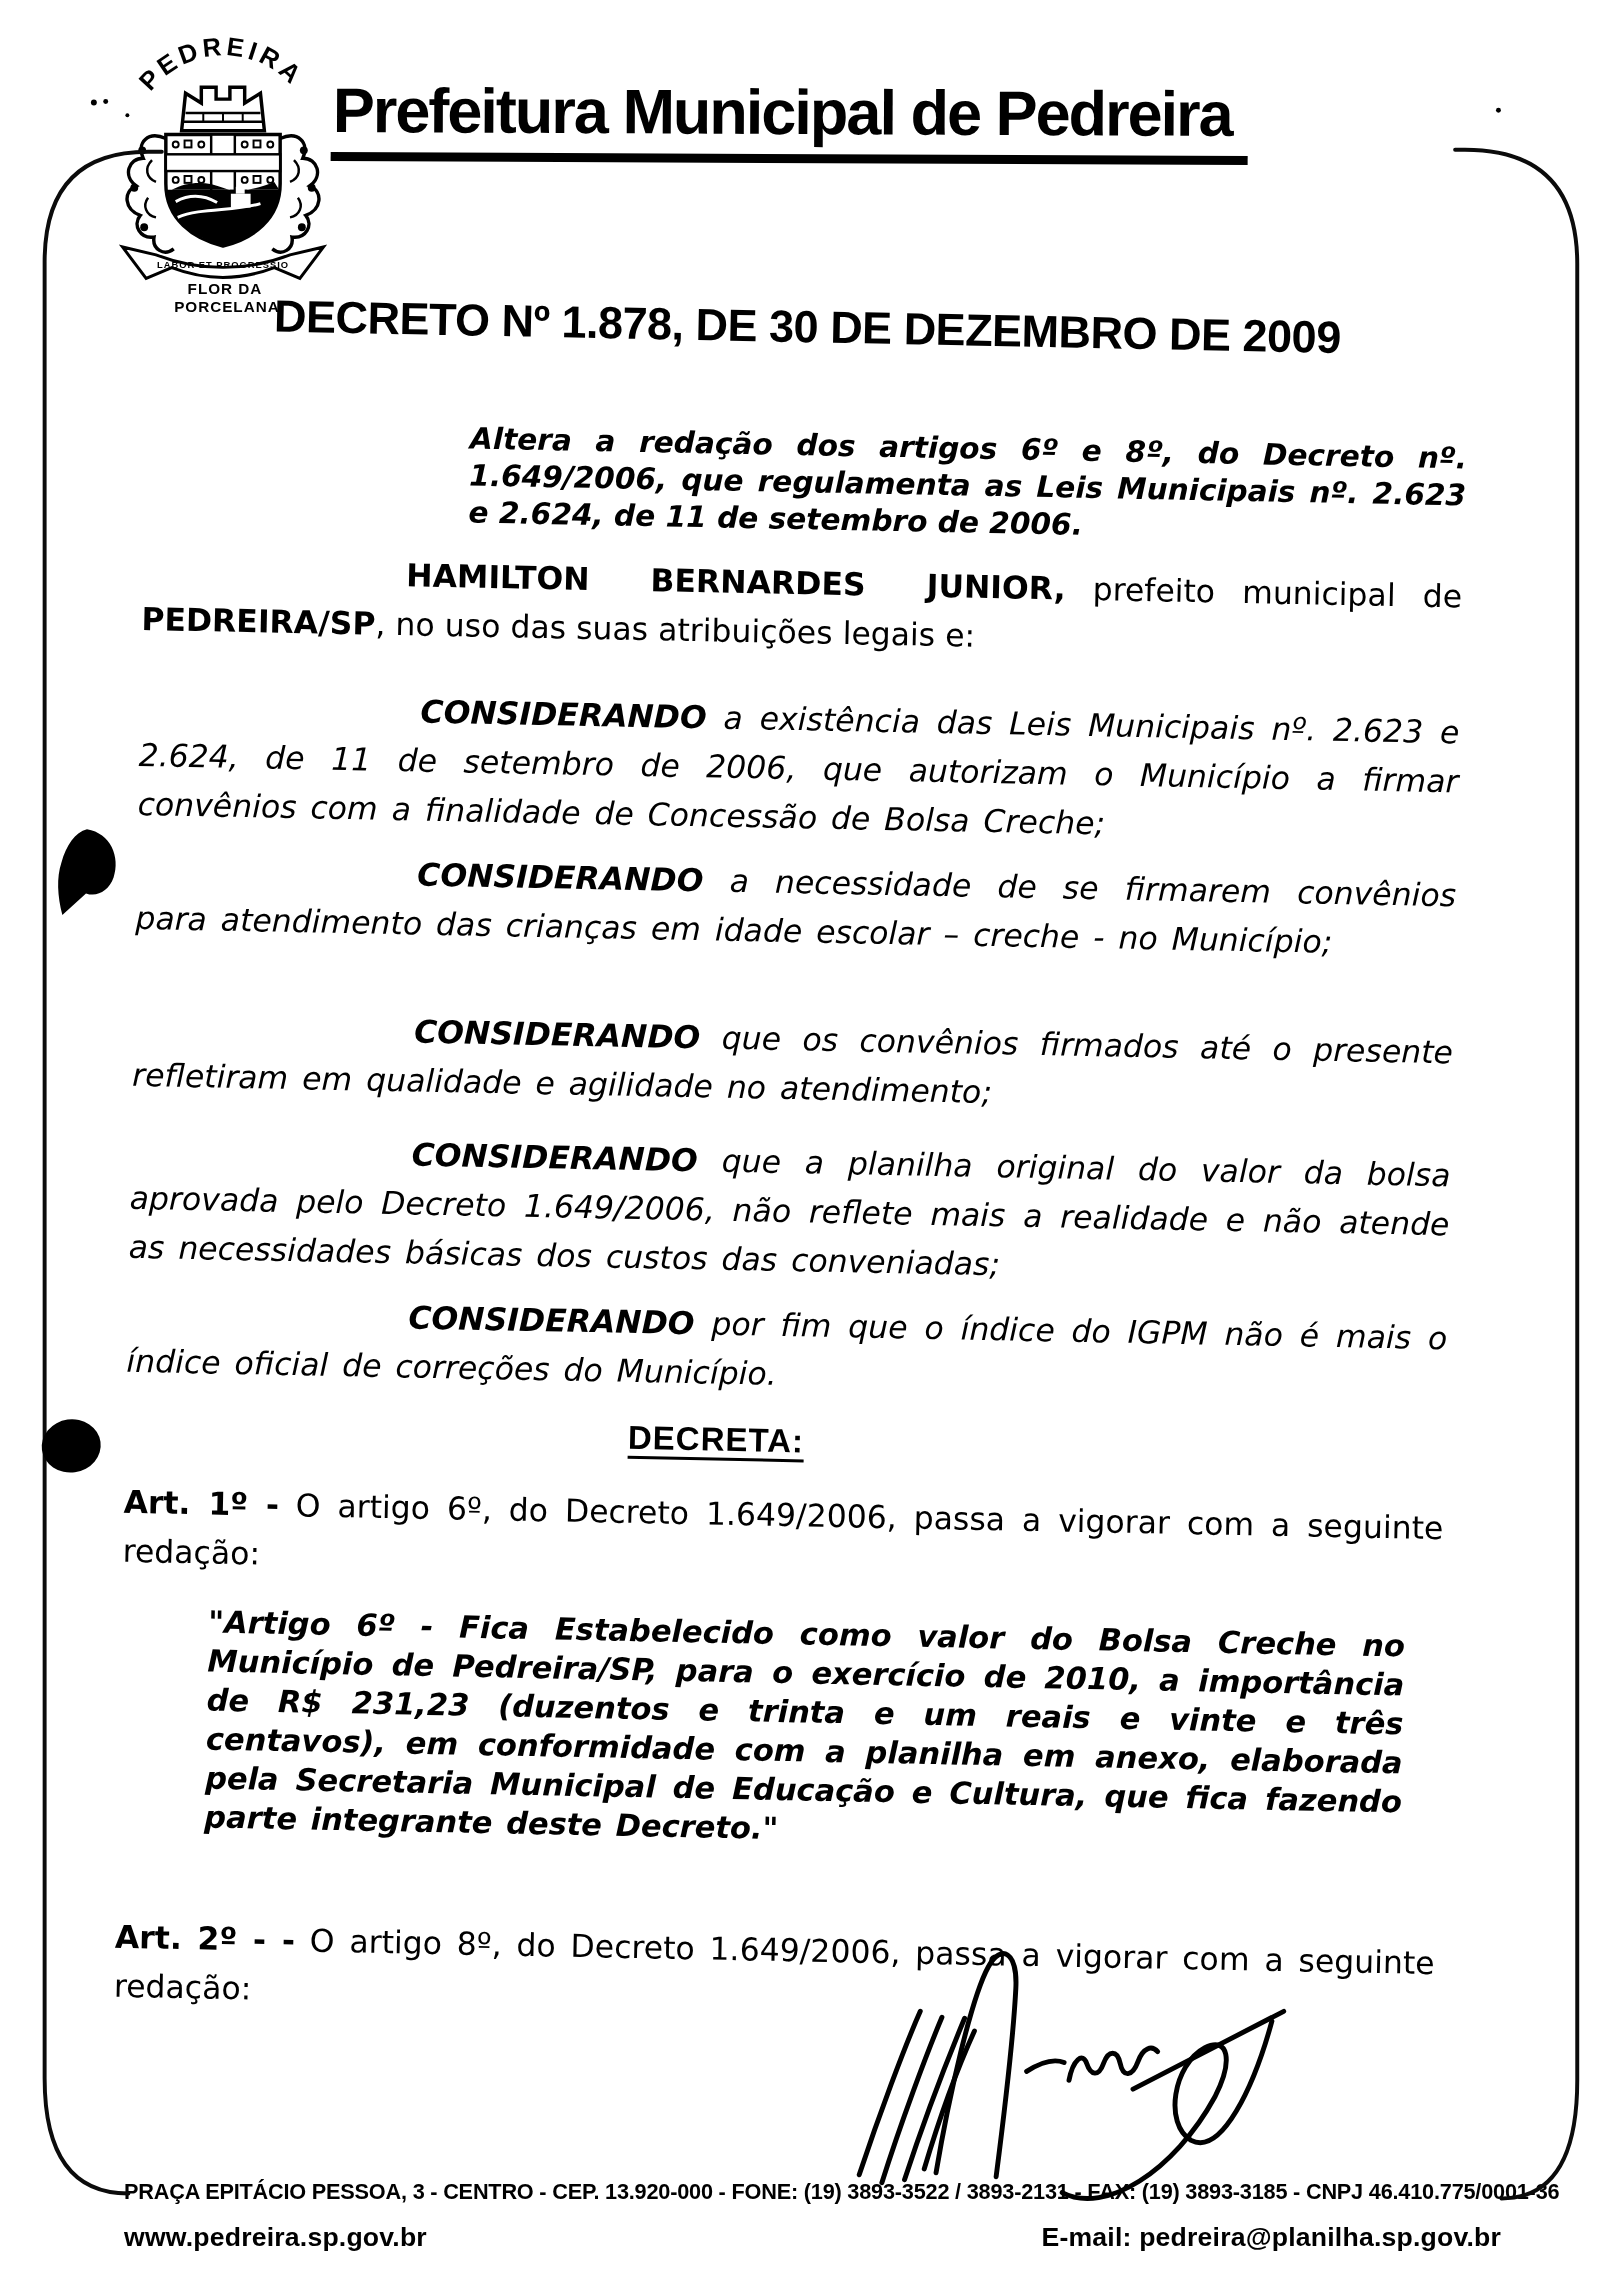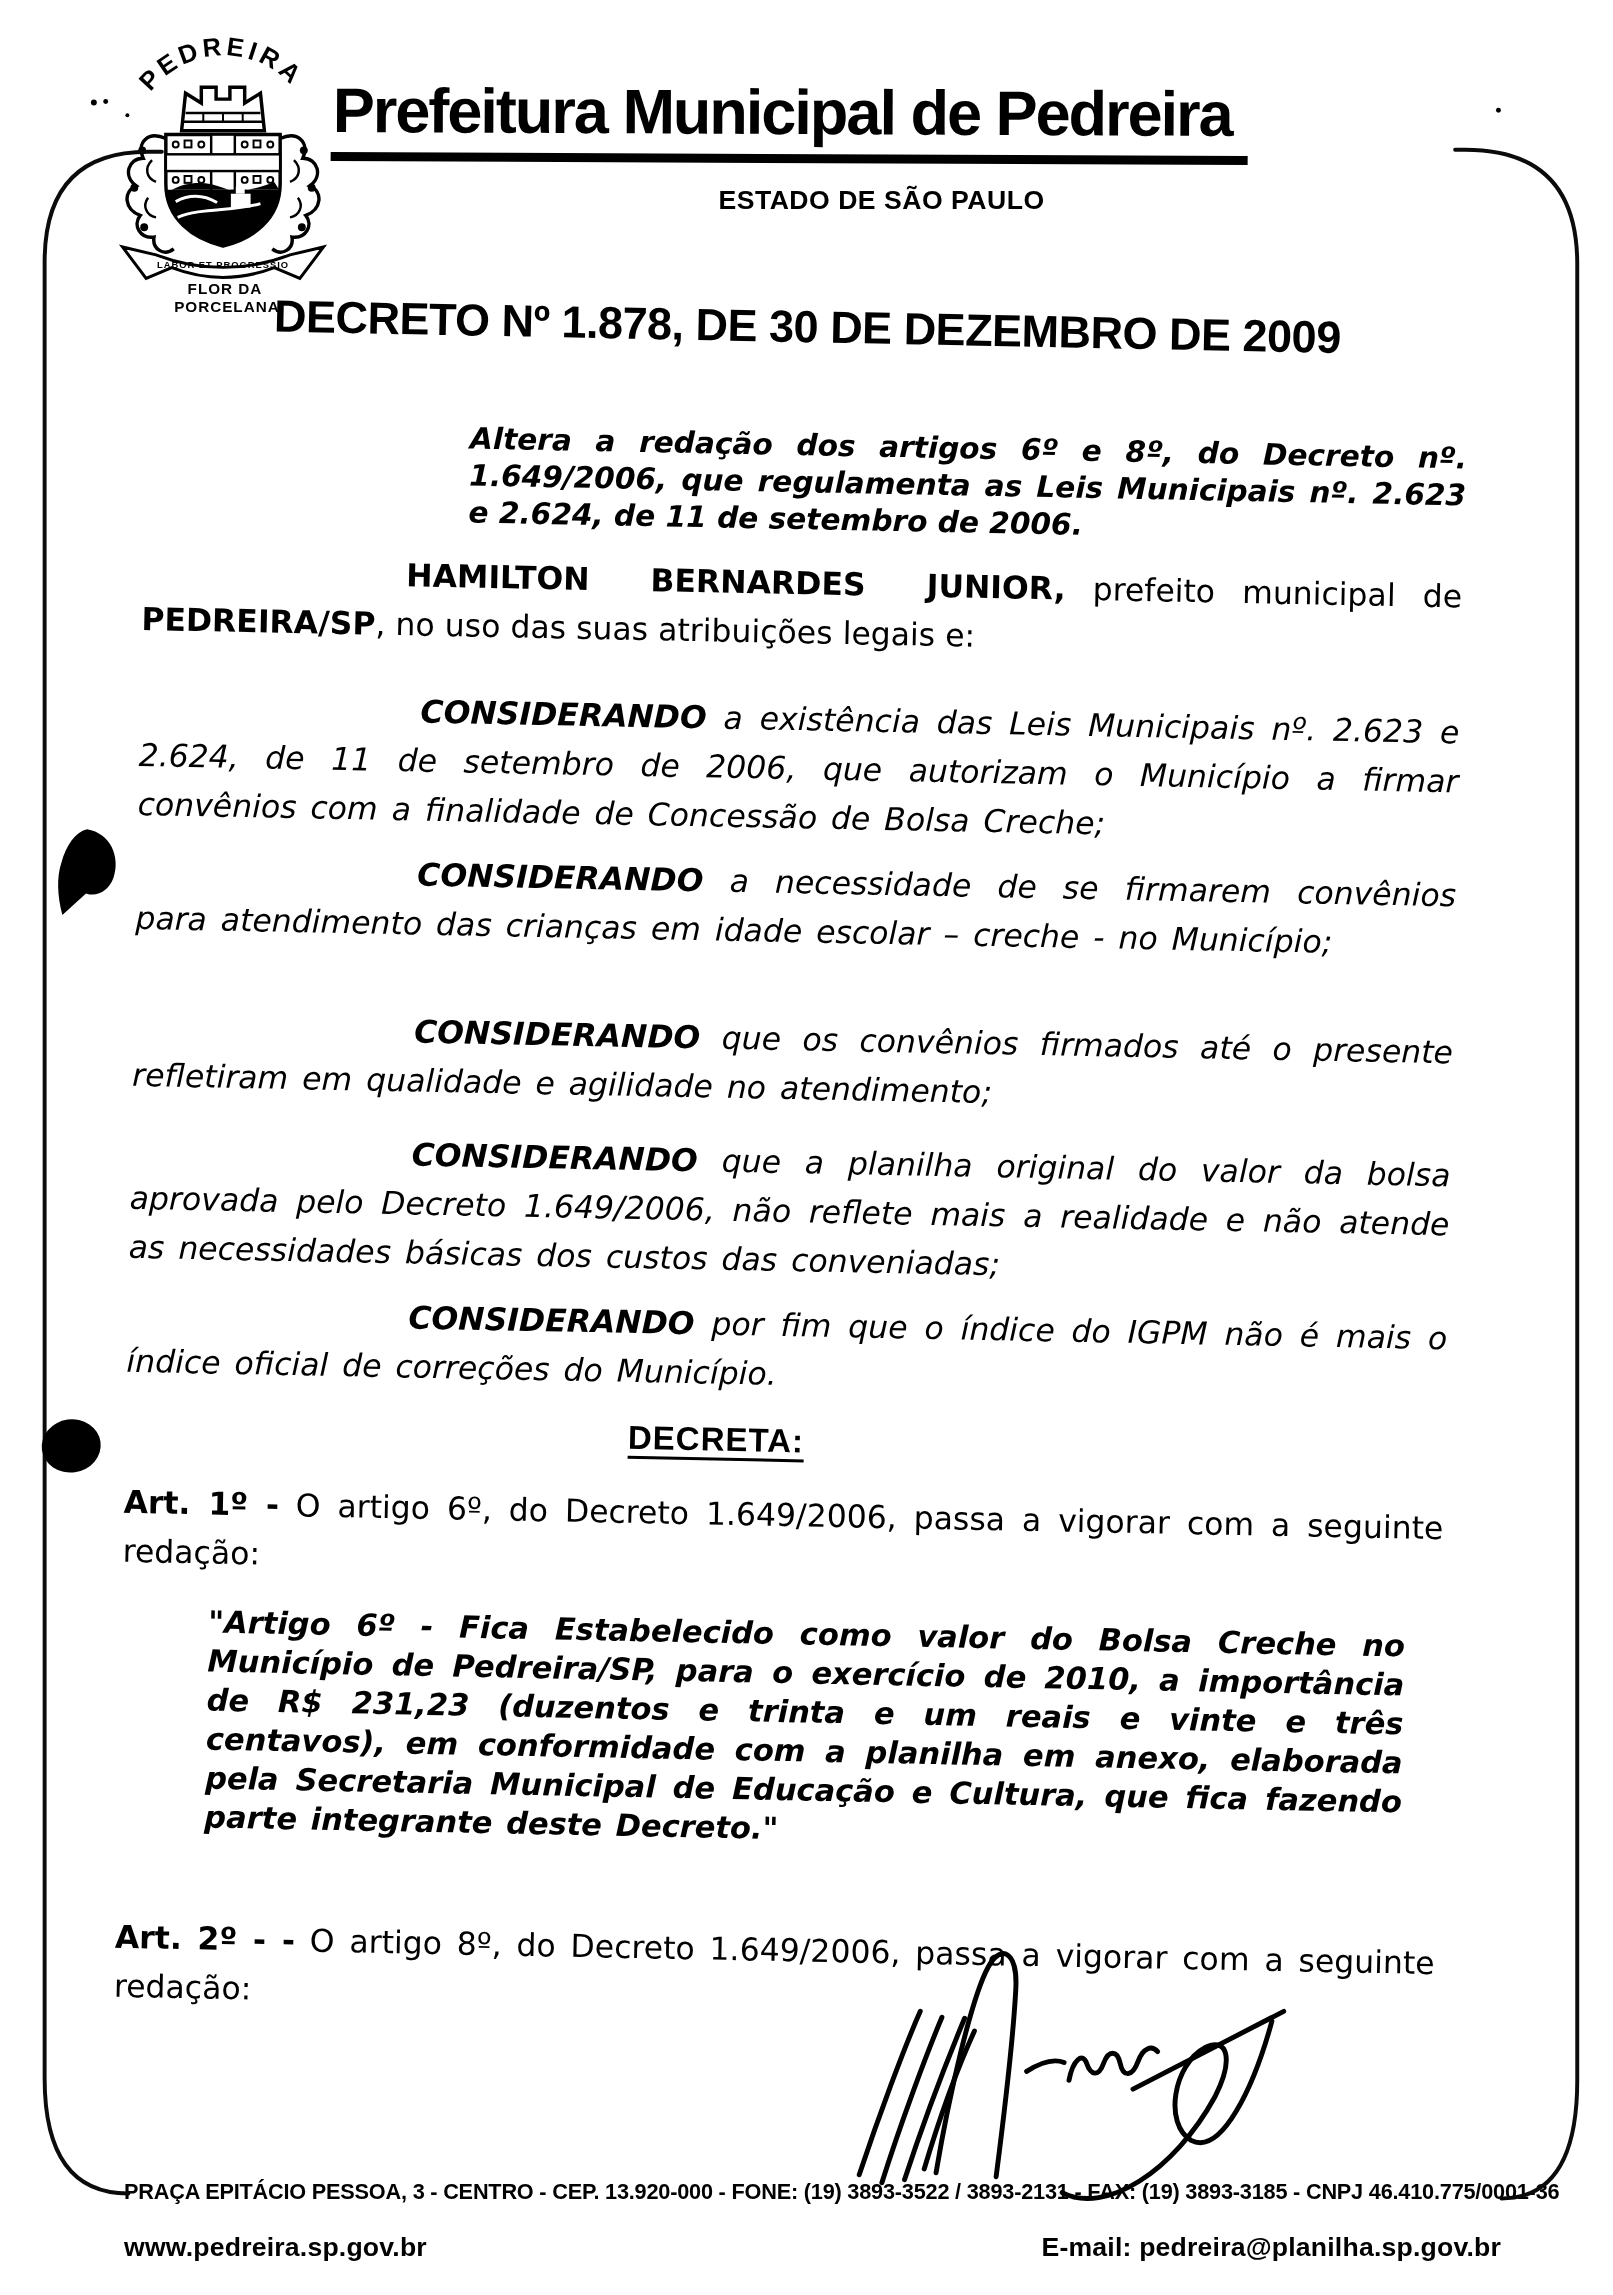--- a/index.html
+++ b/index.html
@@ -68,21 +68,21 @@
   .art-lead { font-weight:700; }
   .quote {
     left:87px; top:1313px; width:1197px; text-align:justify;
     font-weight:700; font-style:italic; font-size:30.5px; line-height:39px;
     word-spacing:3px;
   }
   
   .footer { position:absolute; left:124px; top:2179px; width:1377px;
             font-family:"Liberation Sans", sans-serif; }
   .footer-line1 { font-weight:700; font-size:21.7px; letter-spacing:-0.2px; white-space:nowrap; }
-  .footer-line2 { display:flex; justify-content:space-between; margin-top:27px;
+  .footer-line2 { display:flex; justify-content:space-between; margin-top:17px;
                   font-weight:700; font-size:26.6px; letter-spacing:0.2px; }
   
   .overlay { position:absolute; left:0; top:0; }
 </style>
 </head>
 <body>
 
 <div class="page">
 
   <svg class="crest" width="272" height="286" viewBox="0 0 276 290">
@@ -146,21 +146,20 @@
     <g>
       <path d="M 36 218 L 60 250 L 86 239 C 120 252 156 252 190 239 L 216 250 L 240 218 L 206 226 C 162 243 114 243 70 226 Z" fill="#fff" stroke="#000" stroke-width="3"></path>
       <text x="138" y="239" text-anchor="middle" class="motto-text">LABOR ET PROGRESSIO</text>
     </g>
 
     <text x="140" y="266" text-anchor="middle" class="crest-caption">FLOR DA</text>
     <text x="142" y="284" text-anchor="middle" class="crest-caption">PORCELANA</text>
   </svg>
 
   <div class="org-name">Prefeitura Municipal de Pedreira</div>
-  <div class="state-line">ESTADO DE SÃO PAULO</div>
 
   <div class="content">
 
     <div class="block doc-title">DECRETO Nº 1.878, DE 30 DE DEZEMBRO DE 2009</div>
 
     <p class="block summary">Altera a redação dos artigos 6º e 8º, do Decreto nº. 1.649/2006, que regulamenta as Leis Municipais nº. 2.623 e 2.624, de 11 de setembro de 2006.</p>
 
     <p class="block preamble"><span class="pre-name">HAMILTON BERNARDES JUNIOR,</span><span> prefeito municipal de </span><span class="pre-strong">PEDREIRA/SP</span><span>, no uso das suas atribuições legais e:</span></p>
 
     <p class="block c-p c1"><span class="c-lead">CONSIDERANDO</span><span> a existência das Leis Municipais nº. 2.623 e 2.624, de 11 de setembro de 2006, que autorizam o Município a firmar convênios com a finalidade de Concessão de Bolsa Creche;</span></p>

